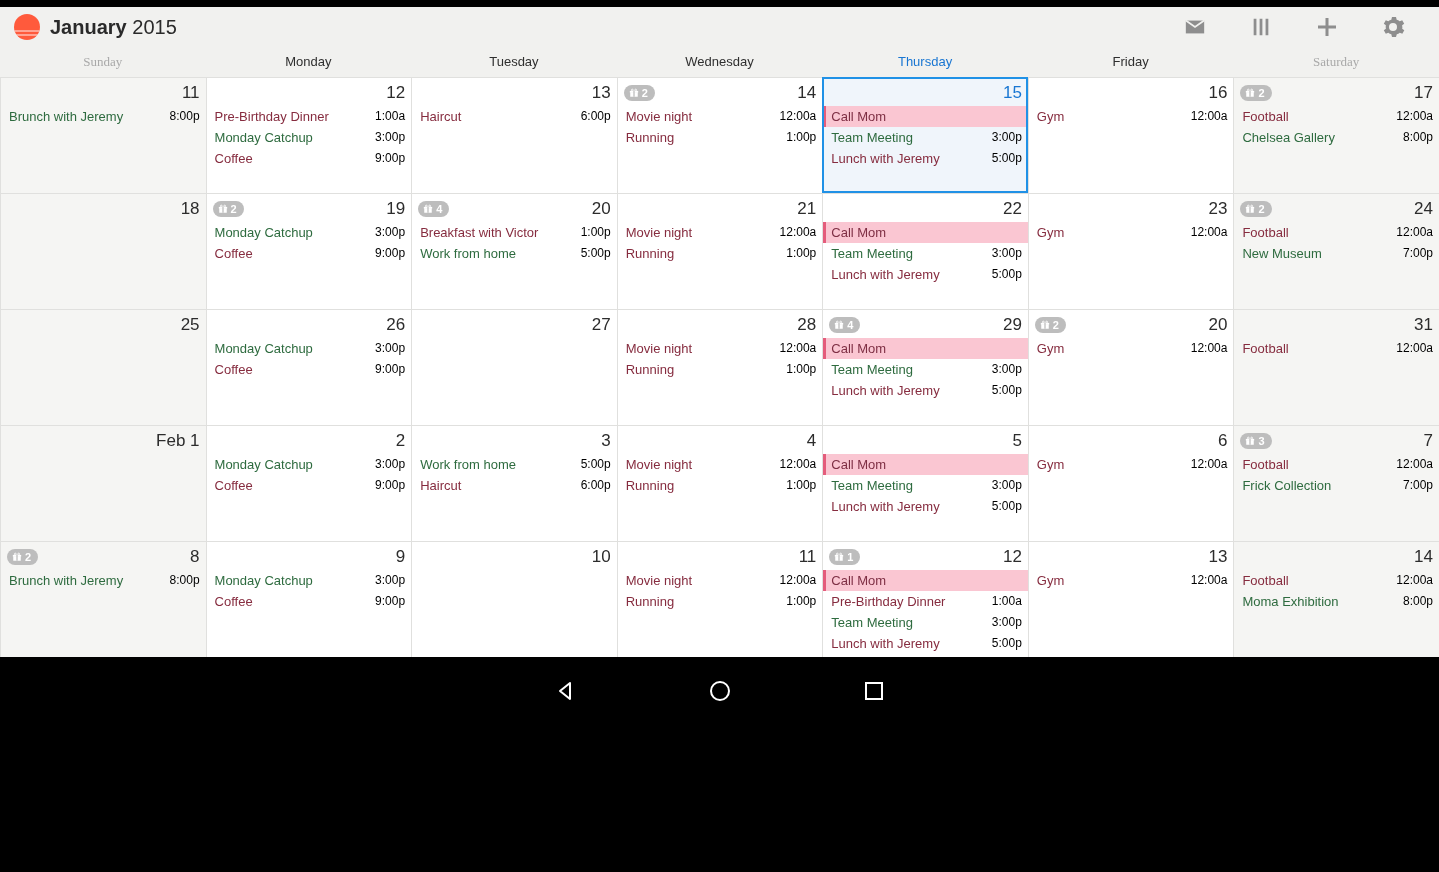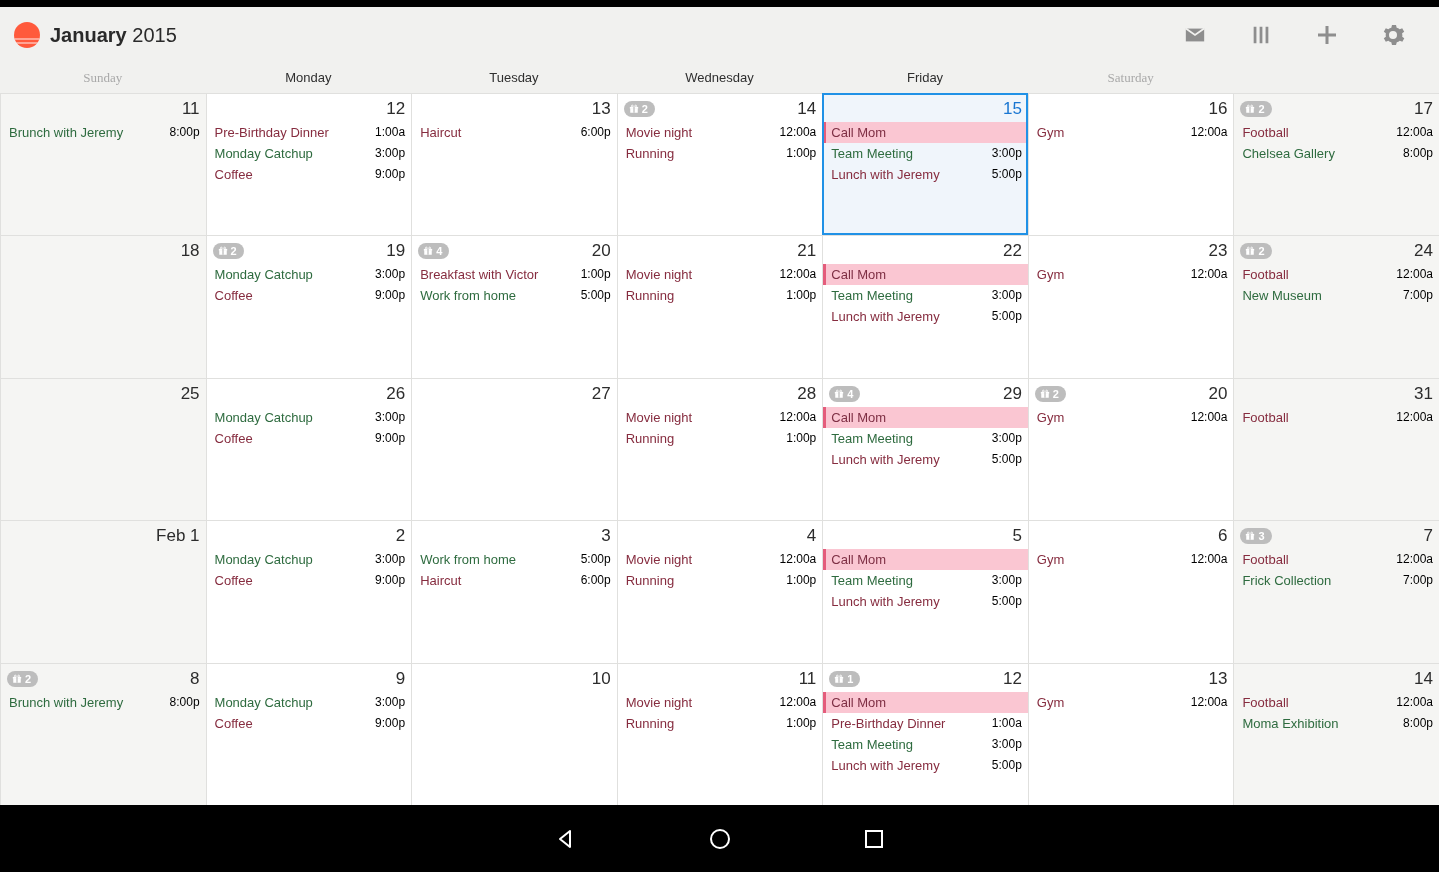--- a/index.html
+++ b/index.html
@@ -1,18 +1,18 @@
 <!DOCTYPE html>
 <html><head>
 <meta charset="utf-8">
 <style>
   * { box-sizing: border-box; margin: 0; padding: 0; }
   html, body { width: 1439px; height: 872px; font-family: "Helvetica Neue", Arial, sans-serif; background: #000; overflow: hidden; }
   .black-top { height: 7px; background: #000; }
-  .app { background: #f1f1ef; height: 798px; display: flex; flex-direction: column; }
+  .app { background: #f1f1ef; height: 650px; display: flex; flex-direction: column; }
 
   
   .header { height: 56px; display: flex; align-items: center; padding: 0 14px; }
   .brand { display: flex; align-items: center; gap: 10px; }
   .brand-logo { width: 26px; height: 26px; border-radius: 50%; background: #ff5a3c; position: relative; overflow: hidden; }
   .brand-logo::before { content:""; position:absolute; left:-15%; right:-15%; height:2px; background: rgba(255,255,255,.45); top: 62%; }
   .brand-logo::after { content:""; position:absolute; left:-15%; right:-15%; height:2px; background: rgba(255,255,255,.45); top: 78%; }
   .brand-title { font-size: 20px; color: #2a2a2a; }
   .brand-title .bold { font-weight: 600; }
   .header-spacer { flex: 1; }
@@ -91,20 +91,21 @@
           </svg>
       </div>
     </div>
   </div>
 
   <div class="dayhead-row" id="dayhead-row">
       <div class="dayhead dim">Sunday</div>
       <div class="dayhead">Monday</div>
       <div class="dayhead">Tuesday</div>
       <div class="dayhead">Wednesday</div>
+      <div class="dayhead today">Thursday</div>
       <div class="dayhead">Friday</div>
       <div class="dayhead dim">Saturday</div>
     </div>
   <div class="grid" id="grid">
       <div class="week">
         <div class="cell weekend">
           <div class="daynum-row">
             <span class="daynum">11</span>
           </div>
           <div class="events">

